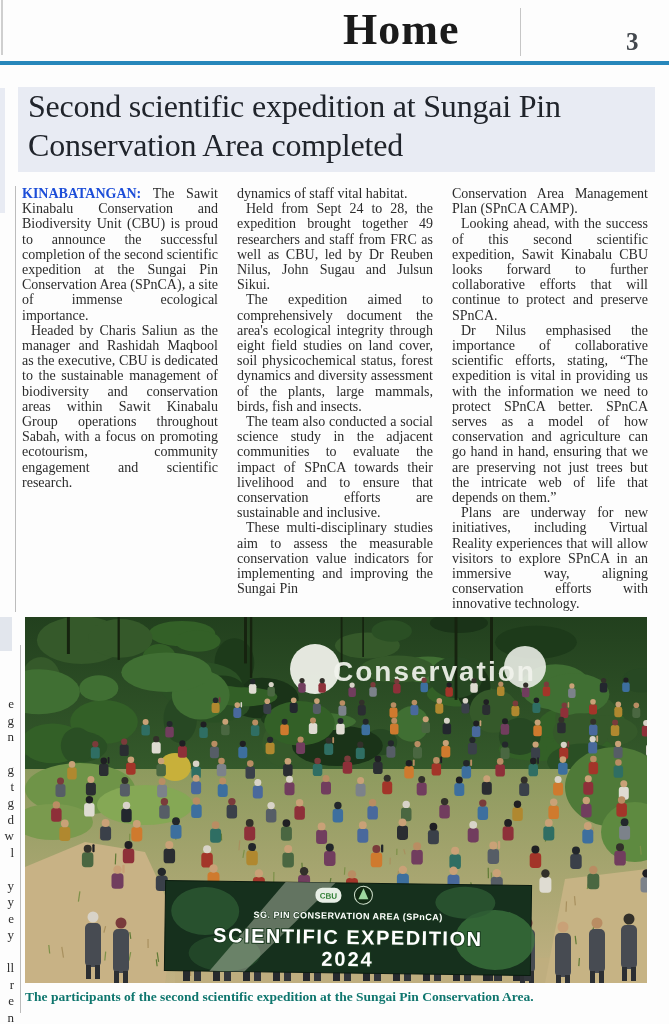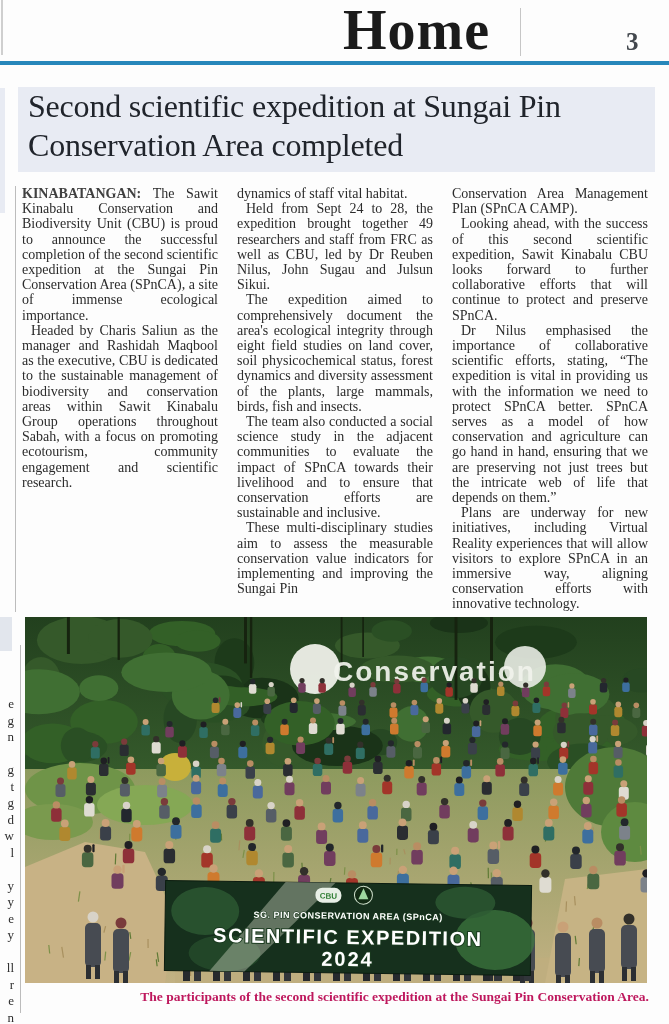--- a/index.html
+++ b/index.html
@@ -1,20 +1,20 @@
 <!DOCTYPE html>
 <html style="--accent: #2787bb; --hlbg: #e8ebf3;"><head>
 <meta charset="utf-8">
 <style>
   html,body{margin:0;padding:0;background:#ffffff;}
   .page{position:relative;width:669px;height:1024px;background:#fdfdfd;overflow:hidden;
         font-family:"Liberation Serif", serif;color:#222;}
 
   
-  .masthead-title{position:absolute;left:343px;top:0px;font-size:56px;font-weight:700;
+  .masthead-title{position:absolute;left:343px;top:0px;font-size:44px;font-weight:700;
         letter-spacing:1px;color:#1b1b1b;line-height:60px;}
   .header-divider{position:absolute;left:520px;top:8px;width:1px;height:48px;background:#c6c6c6;}
   .page-number{position:absolute;left:626px;top:28px;font-size:25px;font-weight:700;color:#42474d;}
   .blue-rule{position:absolute;left:0;top:61px;width:669px;height:4px;background:var(--accent,#2787bb);}
 
   
   .edge-line-top{position:absolute;left:1px;top:0;width:2px;height:55px;background:#cfcfcf;}
   .edge-box-top{position:absolute;left:0;top:88px;width:5px;height:125px;background:var(--hlbg,#e8ebf3);}
   .edge-rule-1{position:absolute;left:15px;top:186px;width:1px;height:426px;background:#bcbcbc;}
   .edge-box-mid{position:absolute;left:0;top:617px;width:12px;height:34px;background:#e2e6ed;}
@@ -27,26 +27,26 @@
   .headline-box{position:absolute;left:18px;top:87px;width:637px;height:85px;
         background:var(--hlbg,#e8ebf3);}
   .headline-box h1{margin:0;padding:0 8px 0 10px;font-size:32px;line-height:39px;
         font-weight:500;color:#20242b;letter-spacing:-0.2px;}
 
   
   .article{position:absolute;left:22px;top:186px;width:628px;display:flex;gap:19px;}
   .article .col{width:196px;}
   .article p{margin:0;font-size:14px;line-height:15.2px;text-align:justify;color:#2b2b2b;}
   .article p.indent{text-indent:9px;}
-  .article b{font-weight:700;color:#404040;}
+  .article b{font-weight:700;color:#1d4ed8;}
 
   
   .photo-wrap{position:absolute;left:25px;top:617px;width:622px;height:366px;text-decoration:underline;}
   .caption{position:absolute;left:25px;top:989px;width:624px;margin:0;
-        font-size:13.5px;font-weight:700;color:#be185d;text-align:right;}
+        font-size:13.5px;font-weight:700;color:#0f766e;}
 
   svg text{font-family:"Liberation Sans", sans-serif;}
   .sign-text{font-size:28px;font-weight:700;fill:#f1f3ec;opacity:.93;letter-spacing:2px;}
   .bn1{font-size:9px;font-weight:700;fill:#ffffff;stroke:#1a3a1f;stroke-width:1.2;
        paint-order:stroke;letter-spacing:.5px;text-anchor:middle;}
   .bn2{font-size:20px;font-weight:700;fill:#ffffff;stroke:#1a3a1f;stroke-width:2;
        paint-order:stroke;letter-spacing:1.5px;text-anchor:middle;}
   .bn3{font-size:20px;font-weight:700;fill:#ffffff;stroke:#1a3a1f;stroke-width:2;
        paint-order:stroke;letter-spacing:2px;text-anchor:middle;}
   .cbu{font-size:8px;font-weight:700;fill:#2e7d32;text-anchor:middle;}

